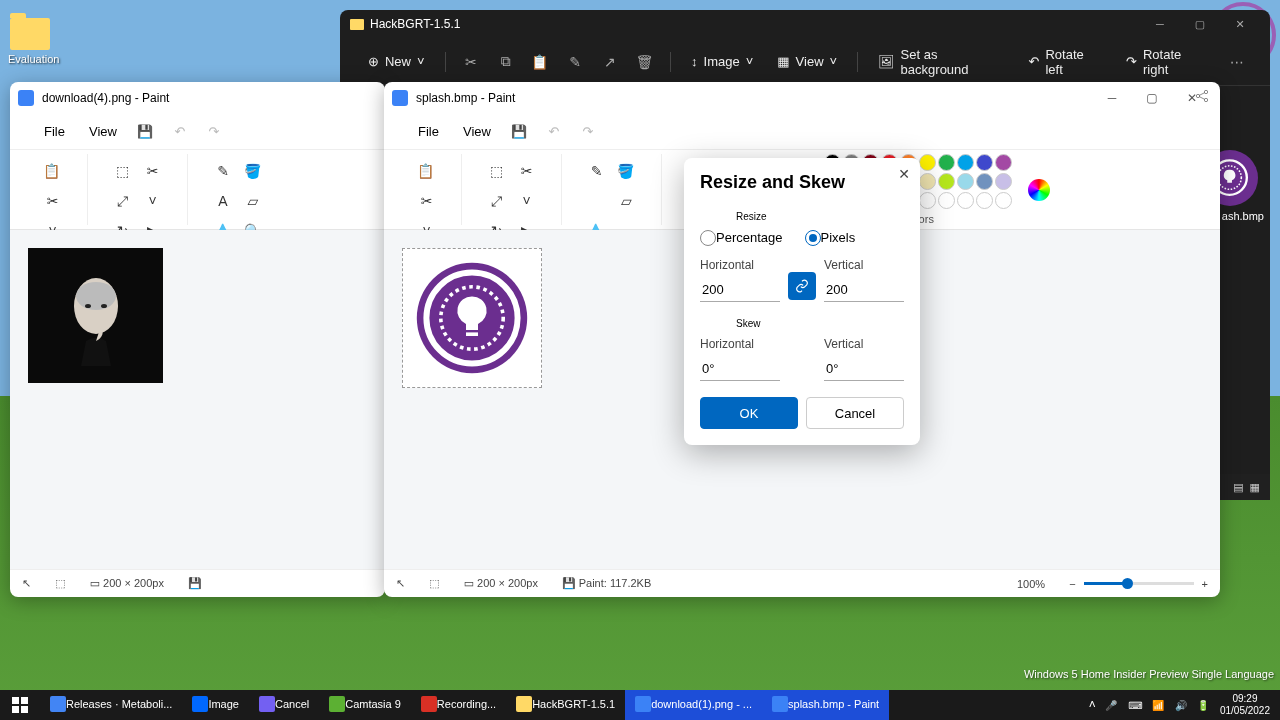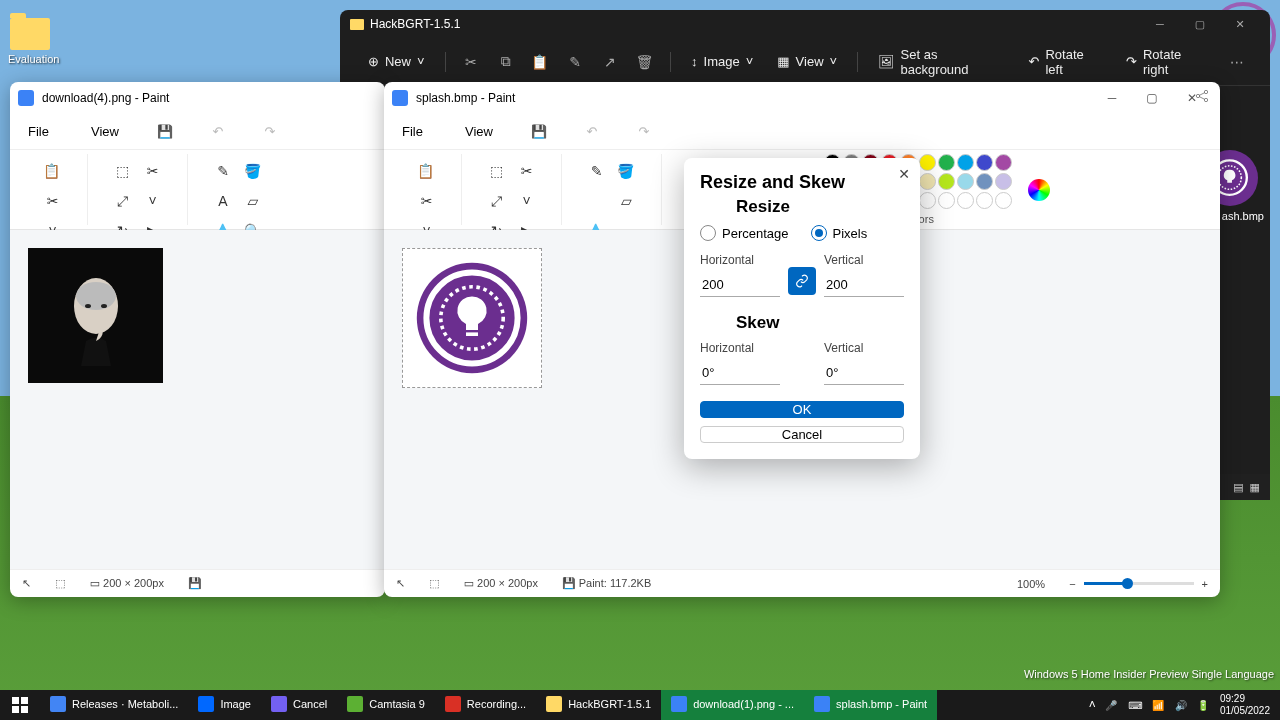--- a/index.html
+++ b/index.html
@@ -31,21 +31,21 @@
 .explorer-status { position: absolute; bottom: 0; left: 0; right: 0; height: 26px; background: #202020; font-size: 11px; padding: 0 10px; display: flex; align-items: center; color: #ccc; }
 .explorer-thumb { position: absolute; right: 12px; top: 140px; width: 56px; height: 56px; background: #6b2e8f; border-radius: 50%; display: flex; align-items: center; justify-content: center; }
 .explorer-thumb-lbl { position: absolute; right: 6px; top: 200px; font-size: 11px; color: #fff; }
 
 
 .paint { position: absolute; background: #fff; border-radius: 8px; box-shadow: 0 4px 20px rgba(0,0,0,0.3); display: flex; flex-direction: column; }
 .paint-title { height: 32px; display: flex; align-items: center; padding: 0 8px; font-size: 12px; }
 .paint-title .appico { width: 16px; height: 16px; background: #3b82f6; border-radius: 3px; margin-right: 8px; }
 .paint-title .spacer { flex: 1; }
 .paint-title .winbtn { width: 40px; height: 28px; text-align: center; color: #555; font-size: 12px; line-height: 28px; }
-.paint-menu { height: 36px; display: flex; align-items: center; padding: 0 8px; gap: 22px; border-bottom: 1px solid #eee; font-size: 13px; }
+.paint-menu { height: 36px; display: flex; align-items: center; padding: 0 24px; gap: 4px; border-bottom: 1px solid #eee; font-size: 13px; }
 .paint-menu .menuitem { padding: 4px 10px; }
 .paint-menu .mbtn { width: 30px; height: 28px; display: flex; align-items: center; justify-content: center; color: #333; }
 .paint-menu .mbtn.dis { color: #bbb; }
 .paint-ribbon { height: 80px; border-bottom: 1px solid #e5e5e5; display: flex; padding: 4px 8px; }
 .paint-ribbon .group { display: flex; flex-direction: column; align-items: center; justify-content: space-between; padding: 2px 6px; border-right: 1px solid #eee; }
 .paint-ribbon .group:last-child { border-right: none; }
 .paint-ribbon .group .tools { display: flex; flex-wrap: wrap; gap: 0; justify-content: center; }
 .paint-ribbon .group .tool { width: 30px; height: 30px; display: flex; align-items: center; justify-content: center; color: #333; font-size: 14px; }
 .paint-ribbon .group .lbl { font-size: 11px; color: #555; }
 .paint-canvas { flex: 1; background: #f4f6f8; padding: 18px; position: relative; }
@@ -67,48 +67,48 @@
 
 .colors-panel { display: flex; flex-direction: column; align-items: center; padding: 2px 10px; }
 .color-grid { display: flex; flex-direction: column; gap: 2px; }
 .color-row { display: flex; gap: 2px; }
 .swatch { width: 17px; height: 17px; border-radius: 50%; border: 1px solid #ccc; }
 .color-wheel { width: 22px; height: 22px; border-radius: 50%; background: conic-gradient(red, yellow, lime, cyan, blue, magenta, red); margin-left: 8px; }
 
 
 .dialog { position: absolute; top: 158px; left: 684px; width: 236px; background: #fff; border-radius: 8px; box-shadow: 0 8px 32px rgba(0,0,0,0.3); padding: 14px 16px 16px; z-index: 50; }
 .dialog .close { position: absolute; top: 8px; right: 10px; font-size: 14px; color: #444; }
-.dialog h2 { font-size: 18px; font-weight: 600; margin-bottom: 4px; }
-.dialog .section { font-size: 17px; font-weight: 700; margin-bottom: 8px; padding-left: 36px; }
+.dialog h2 { font-size: 18px; font-weight: 600; margin-bottom: 18px; }
+.dialog .section { font-size: 10px; font-weight: 400; margin-bottom: 8px; padding-left: 36px; }
 .dialog .radios { display: flex; gap: 22px; margin-bottom: 12px; font-size: 13px; align-items: center; }
-.dialog .radio { display: flex; align-items: center; gap: 6px; }
+.dialog .radio { display: flex; align-items: flex-start; }
 .dialog .radio .rb { width: 16px; height: 16px; border: 1.5px solid #888; border-radius: 50%; display: flex; align-items: center; justify-content: center; }
 .dialog .radio .rb.sel { border-color: #0067c0; }
 .dialog .radio .rb.sel::after { content: ""; width: 8px; height: 8px; background: #0067c0; border-radius: 50%; }
 .dialog .fields { display: flex; gap: 8px; align-items: flex-end; margin-bottom: 16px; }
 .dialog .field { flex: 1; }
 .dialog .field label { font-size: 12px; color: #444; display: block; margin-bottom: 6px; }
 .dialog .field input { width: 100%; border: none; border-bottom: 1px solid #aaa; padding: 4px 2px; font-size: 13px; outline: none; }
 .dialog .link-btn { width: 28px; height: 28px; background: #0067c0; border-radius: 4px; display: flex; align-items: center; justify-content: center; color: #fff; margin-bottom: 2px; }
-.dialog .buttons { display: flex; gap: 8px; margin-top: 12px; flex-direction: column; }
+.dialog .buttons { display: flex; gap: 8px; margin-top: 12px; }
 .dialog .buttons button { flex: 1; height: 32px; border-radius: 4px; font-size: 13px; border: 1px solid #ccc; background: #fff; cursor: pointer; }
 .dialog .buttons button.primary { background: #0067c0; border-color: #0067c0; color: #fff; }
 
 
 .watermark { position: absolute; right: 6px; bottom: 38px; text-align: right; color: #fff; font-size: 11px; text-shadow: 1px 1px 2px rgba(0,0,0,0.6); line-height: 1.4; }
 
 
 .taskbar { position: absolute; bottom: 0; left: 0; right: 0; height: 30px; background: #1a1a1a; display: flex; align-items: center; }
 .taskbar .start { width: 40px; height: 30px; display: flex; align-items: center; justify-content: center; }
 .taskbar .start svg { width: 16px; height: 16px; }
-.taskbar .task { height: 30px; display: flex; align-items: center; gap: 6px; padding: 0 10px; color: #fff; font-size: 11px; border-bottom: 2px solid transparent; }
-.taskbar .task.active { background: #15803d; }
+.taskbar .task { height: 30px; display: flex; align-items: center; gap: 0; padding: 0 10px; color: #fff; font-size: 11px; border-bottom: 2px solid transparent; }
+.taskbar .task.active { background: #1d4ed8; }
 .taskbar .task .ico { width: 16px; height: 16px; border-radius: 2px; }
 .taskbar .tray { margin-left: auto; display: flex; align-items: center; gap: 10px; padding: 0 10px; color: #fff; font-size: 10px; }
-.taskbar .tray .clock { text-align: left; line-height: 1.2; }
+.taskbar .tray .clock { text-align: center; line-height: 1.2; }
 .taskbar .tray .tri { font-size: 12px; }
 
 
 .bulb-svg { width: 70%; height: 70%; }
 .share-ico { position: absolute; right: 10px; top: 6px; width: 16px; height: 16px; }
 </style>
 </head>
 <body>
 
 <div class="desktop-icon">

